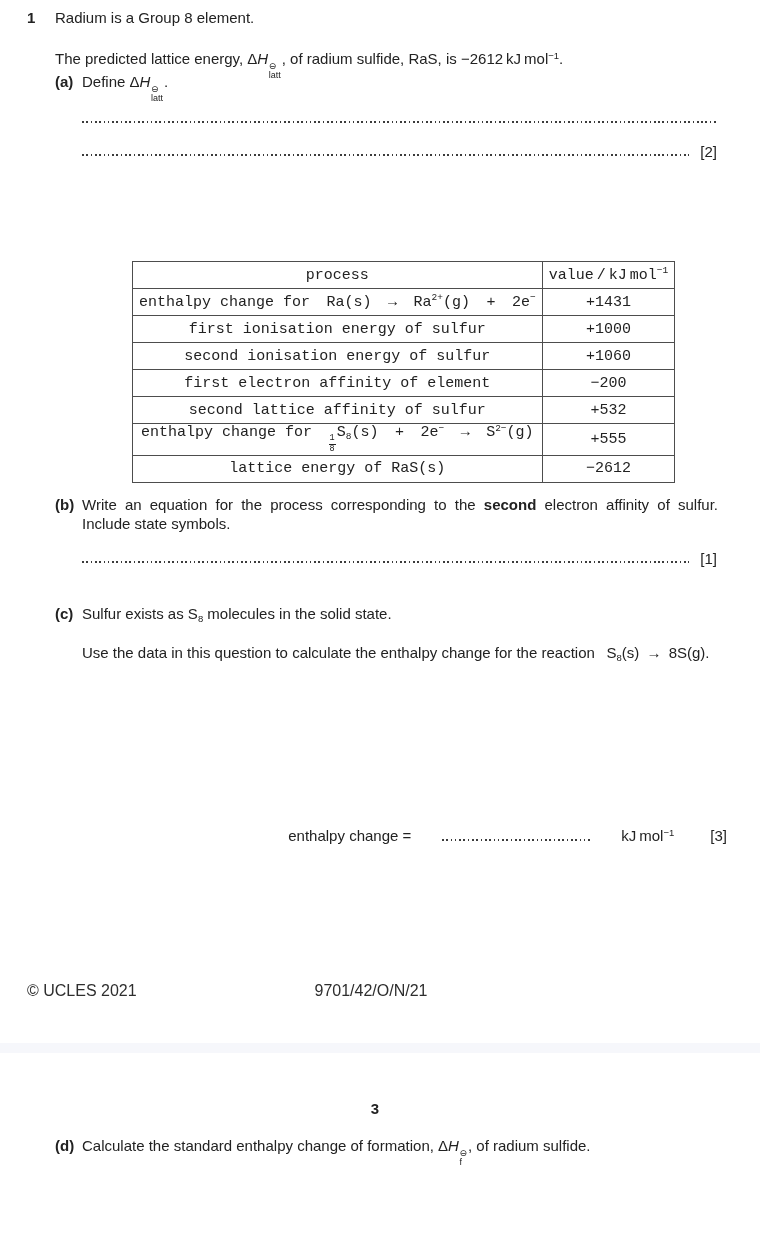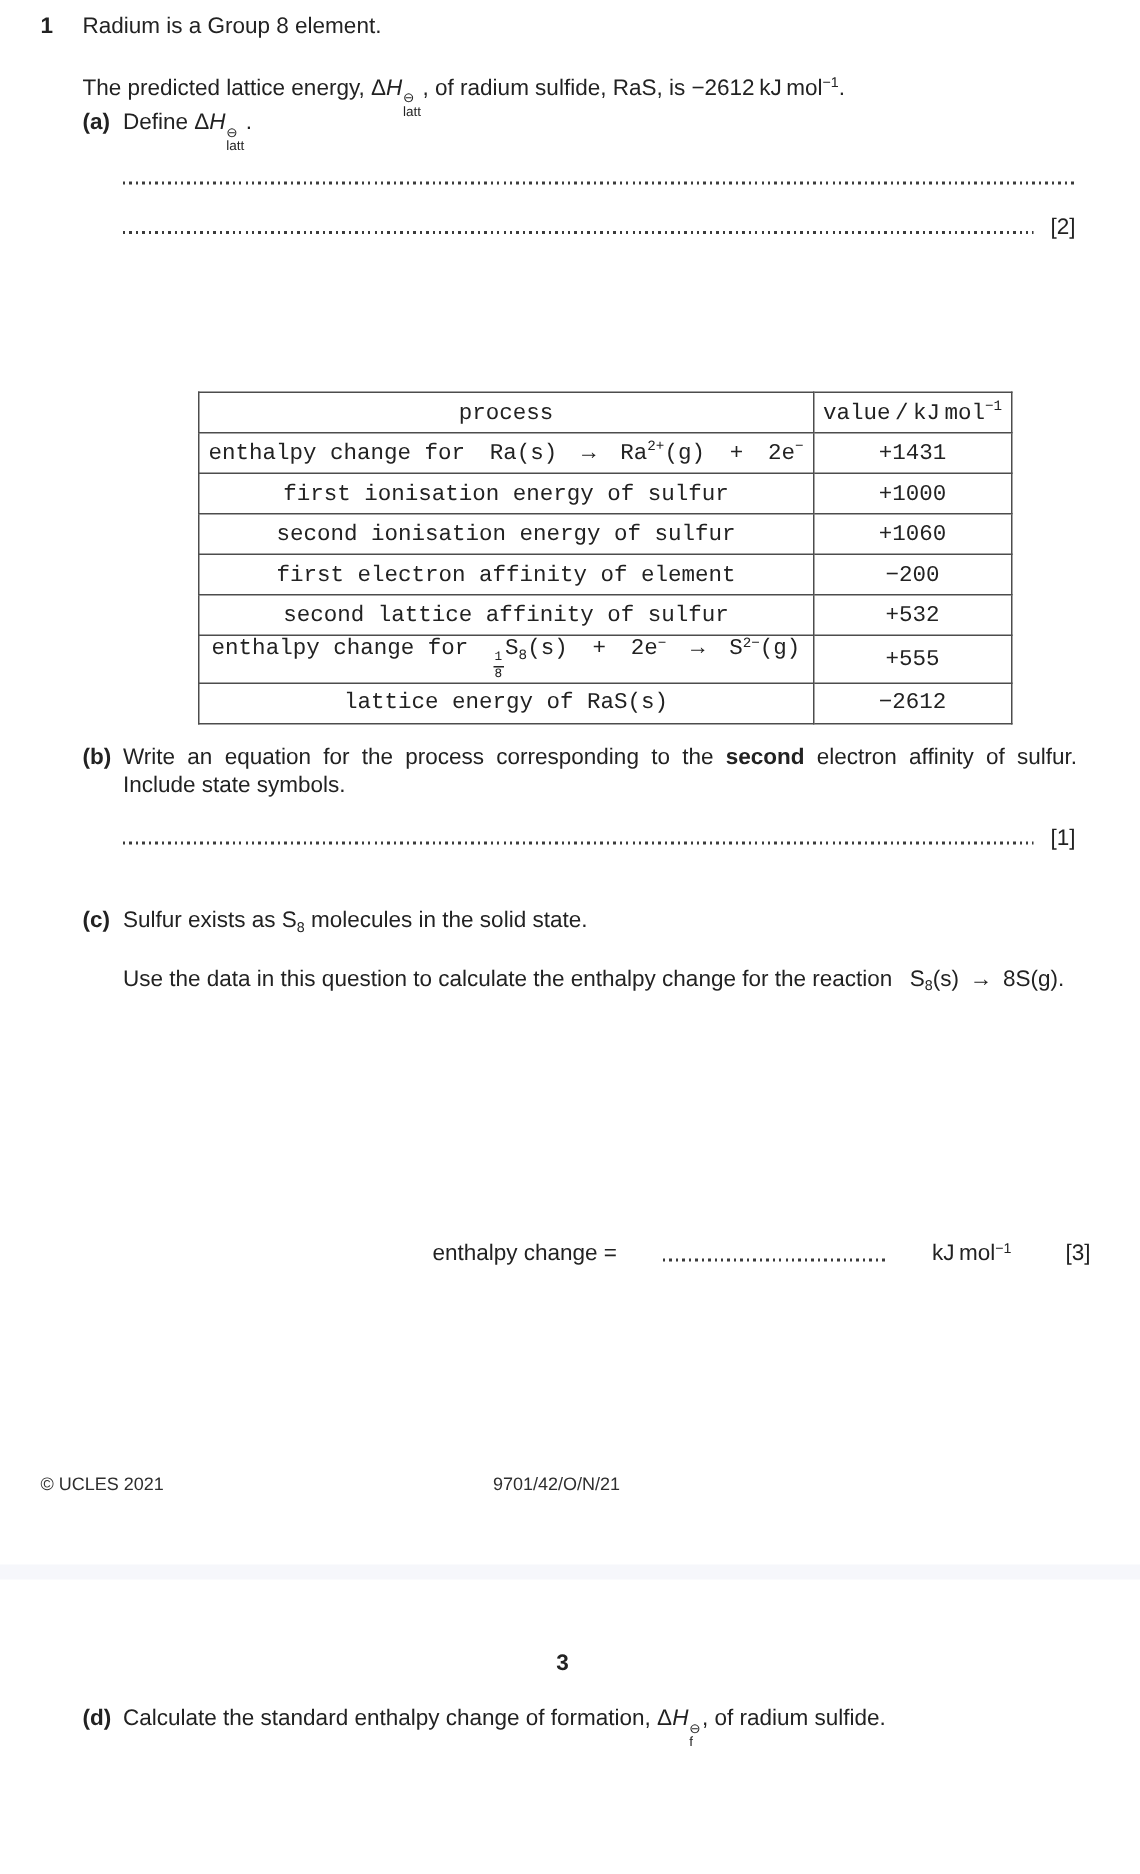--- a/index.html
+++ b/index.html
@@ -34,21 +34,21 @@
   table.data td,table.data th{border:1px solid #4d4d4d;height:26px;
              text-align:center;vertical-align:middle;font-weight:normal;
              padding:0 6px;white-space:nowrap;font-family:Liberation Mono, monospace;}
   .col-proc{width:333px;}
   .col-val{width:118px;}
   .enth-row{top:824px;left:90px;right:33px;display:flex;justify-content:flex-end;
             align-items:flex-end;height:20px;gap:24px;}
   .enth-row .dots{flex:none;width:148px;margin:0 7px 3px 7px;}
   .enth-row span{line-height:16px;}
   .enth-mark{margin-left:12px;}
-  .footer{top:982px;left:0;width:760px;height:16px;font-size:12px;color:#2e2e2e;}
+  .footer{top:982px;left:0;width:760px;height:16px;font-size:16px;color:#2e2e2e;}
   .foot-copy{position:absolute;left:27px;top:0;}
   .foot-code{position:absolute;left:371px;top:0;transform:translateX(-50%);}
   .band{top:1043px;left:0;width:760px;height:10px;}
   .pagenum{top:1099px;left:0;width:750px;text-align:center;font-weight:bold;line-height:19px;}
   
   sup,sub{font-size:9.5px;line-height:0;position:relative;vertical-align:baseline;}
   sup{top:-5.5px;}
   sub{top:3px;}
   .stk{display:inline-flex;flex-direction:column;align-items:flex-start;
        font-size:9px;line-height:1;vertical-align:-4.5px;margin:0 1px 0 0.5px;}

